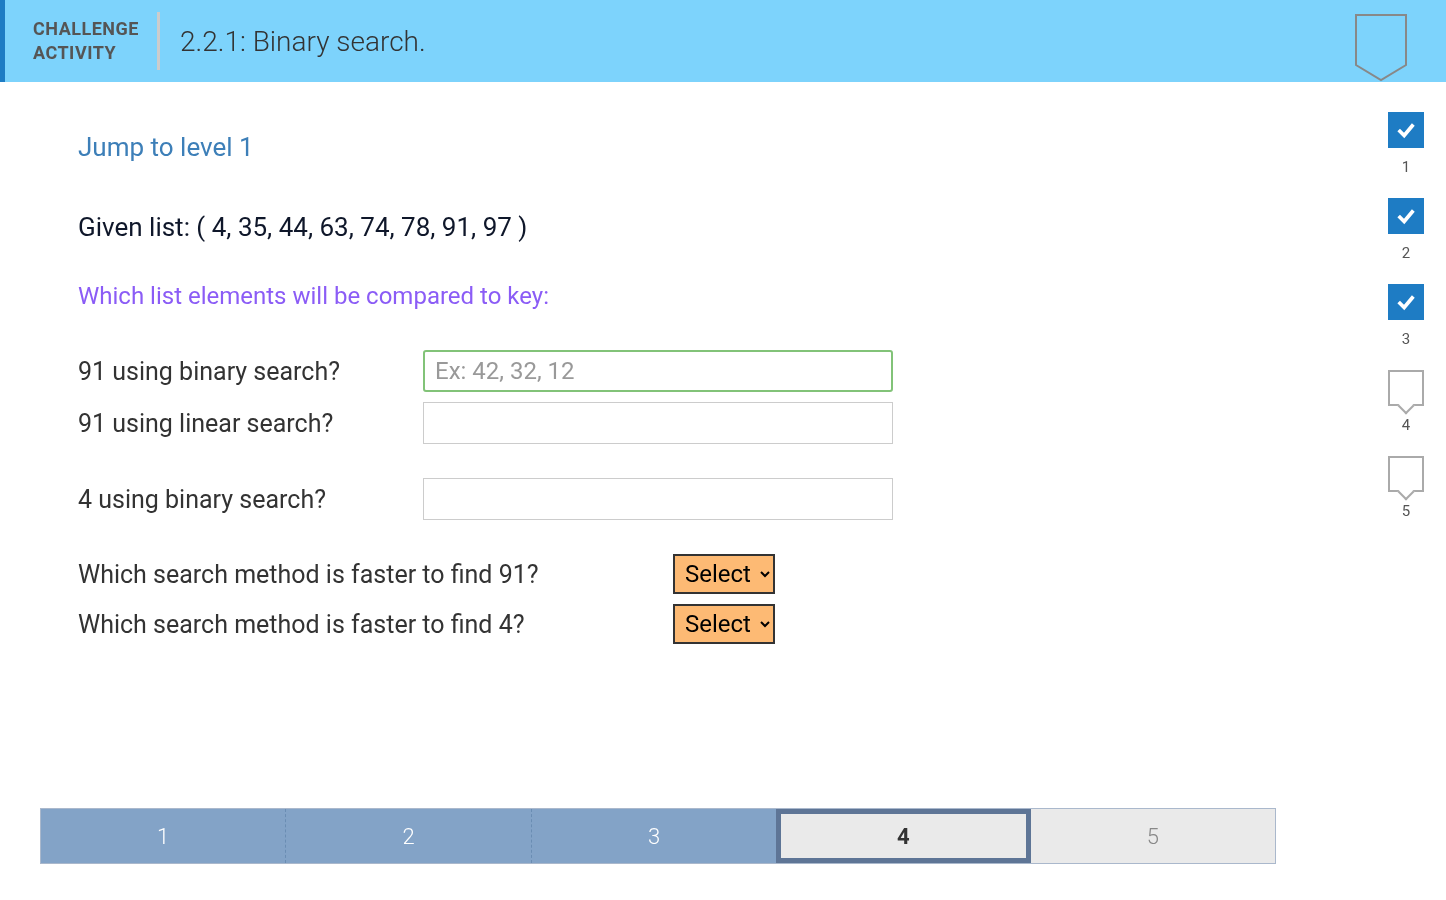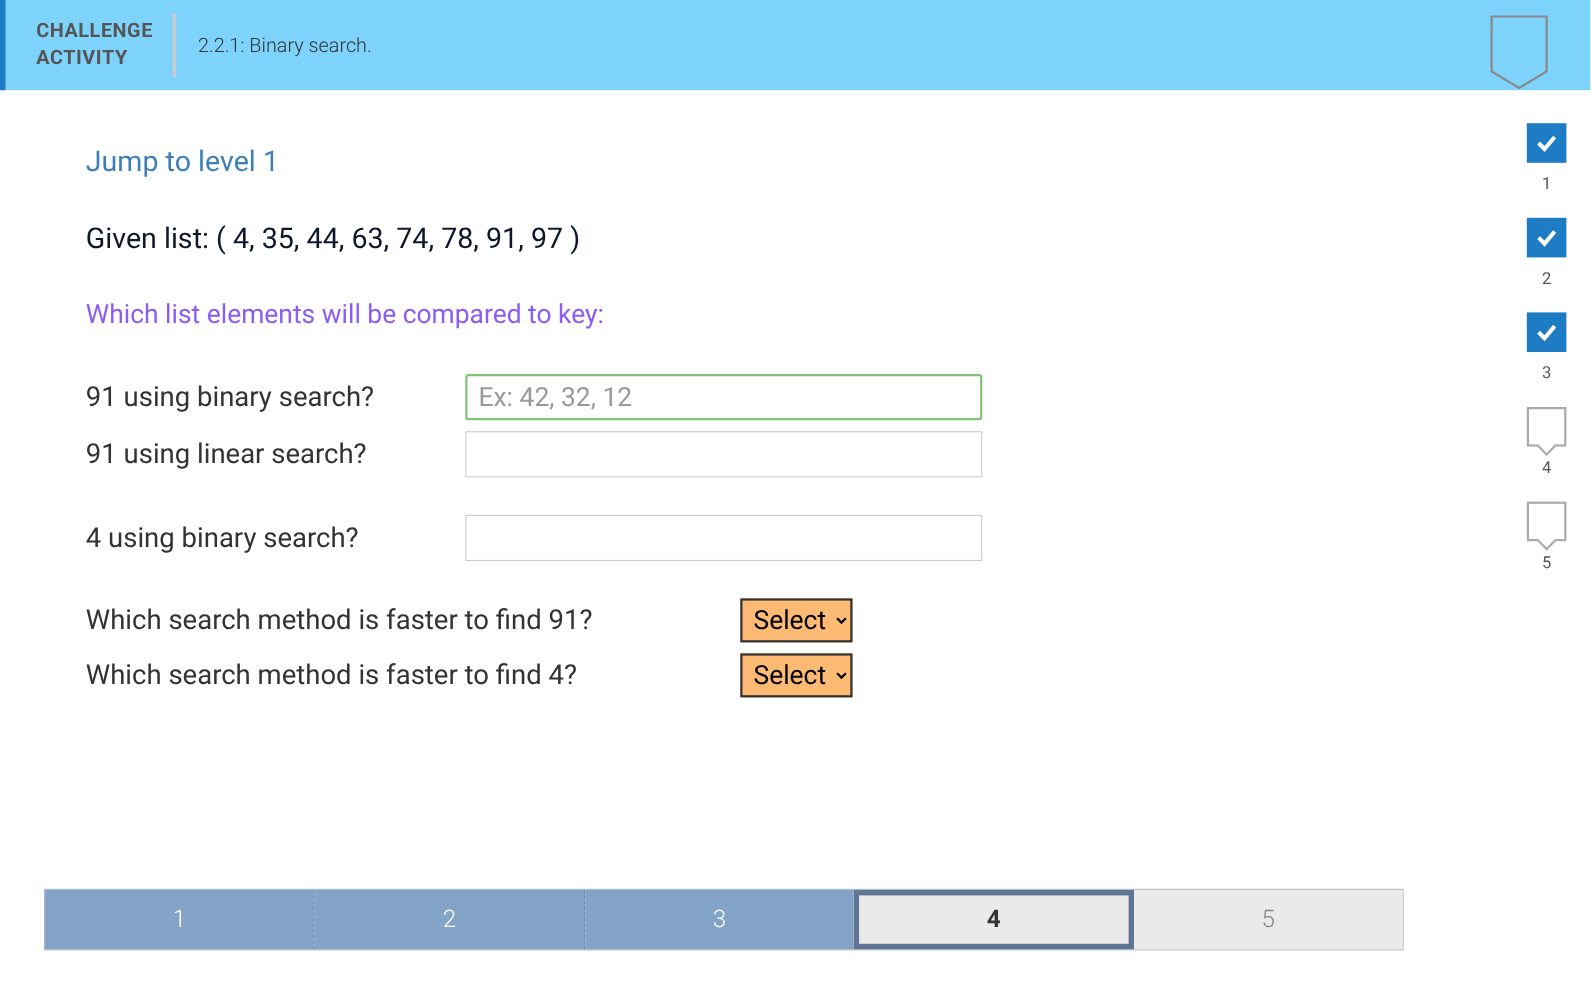--- a/index.html
+++ b/index.html
@@ -31,21 +31,21 @@
       border-right: 3px solid #ccc;
       height: 58px;
       color: #555;
       font-weight: 700;
       font-size: 18px;
       line-height: 1.35;
       letter-spacing: 0.5px;
     }
     .header-title {
       margin-left: 20px;
-      font-size: 18px;
+      font-size: 28px;
       font-weight: 300;
       color: #333;
     }
     .header-bookmark {
       position: absolute;
       right: 35px;
       top: 10px;
     }
     .bookmark-svg {
       width: 60px;
@@ -57,21 +57,21 @@
     }
     .content {
       flex: 1;
       padding: 50px 40px 0 78px;
       position: relative;
     }
     .jump-link {
       color: #3d7fb8;
       font-size: 26px;
       font-weight: 400;
-      margin-bottom: 40px;
+      margin-bottom: 50px;
       cursor: pointer;
     }
     .instruction {
       font-size: 26px;
       color: #0f172a;
       font-weight: 400;
       margin-bottom: 40px;
     }
     .prompt {
       font-size: 24px;

